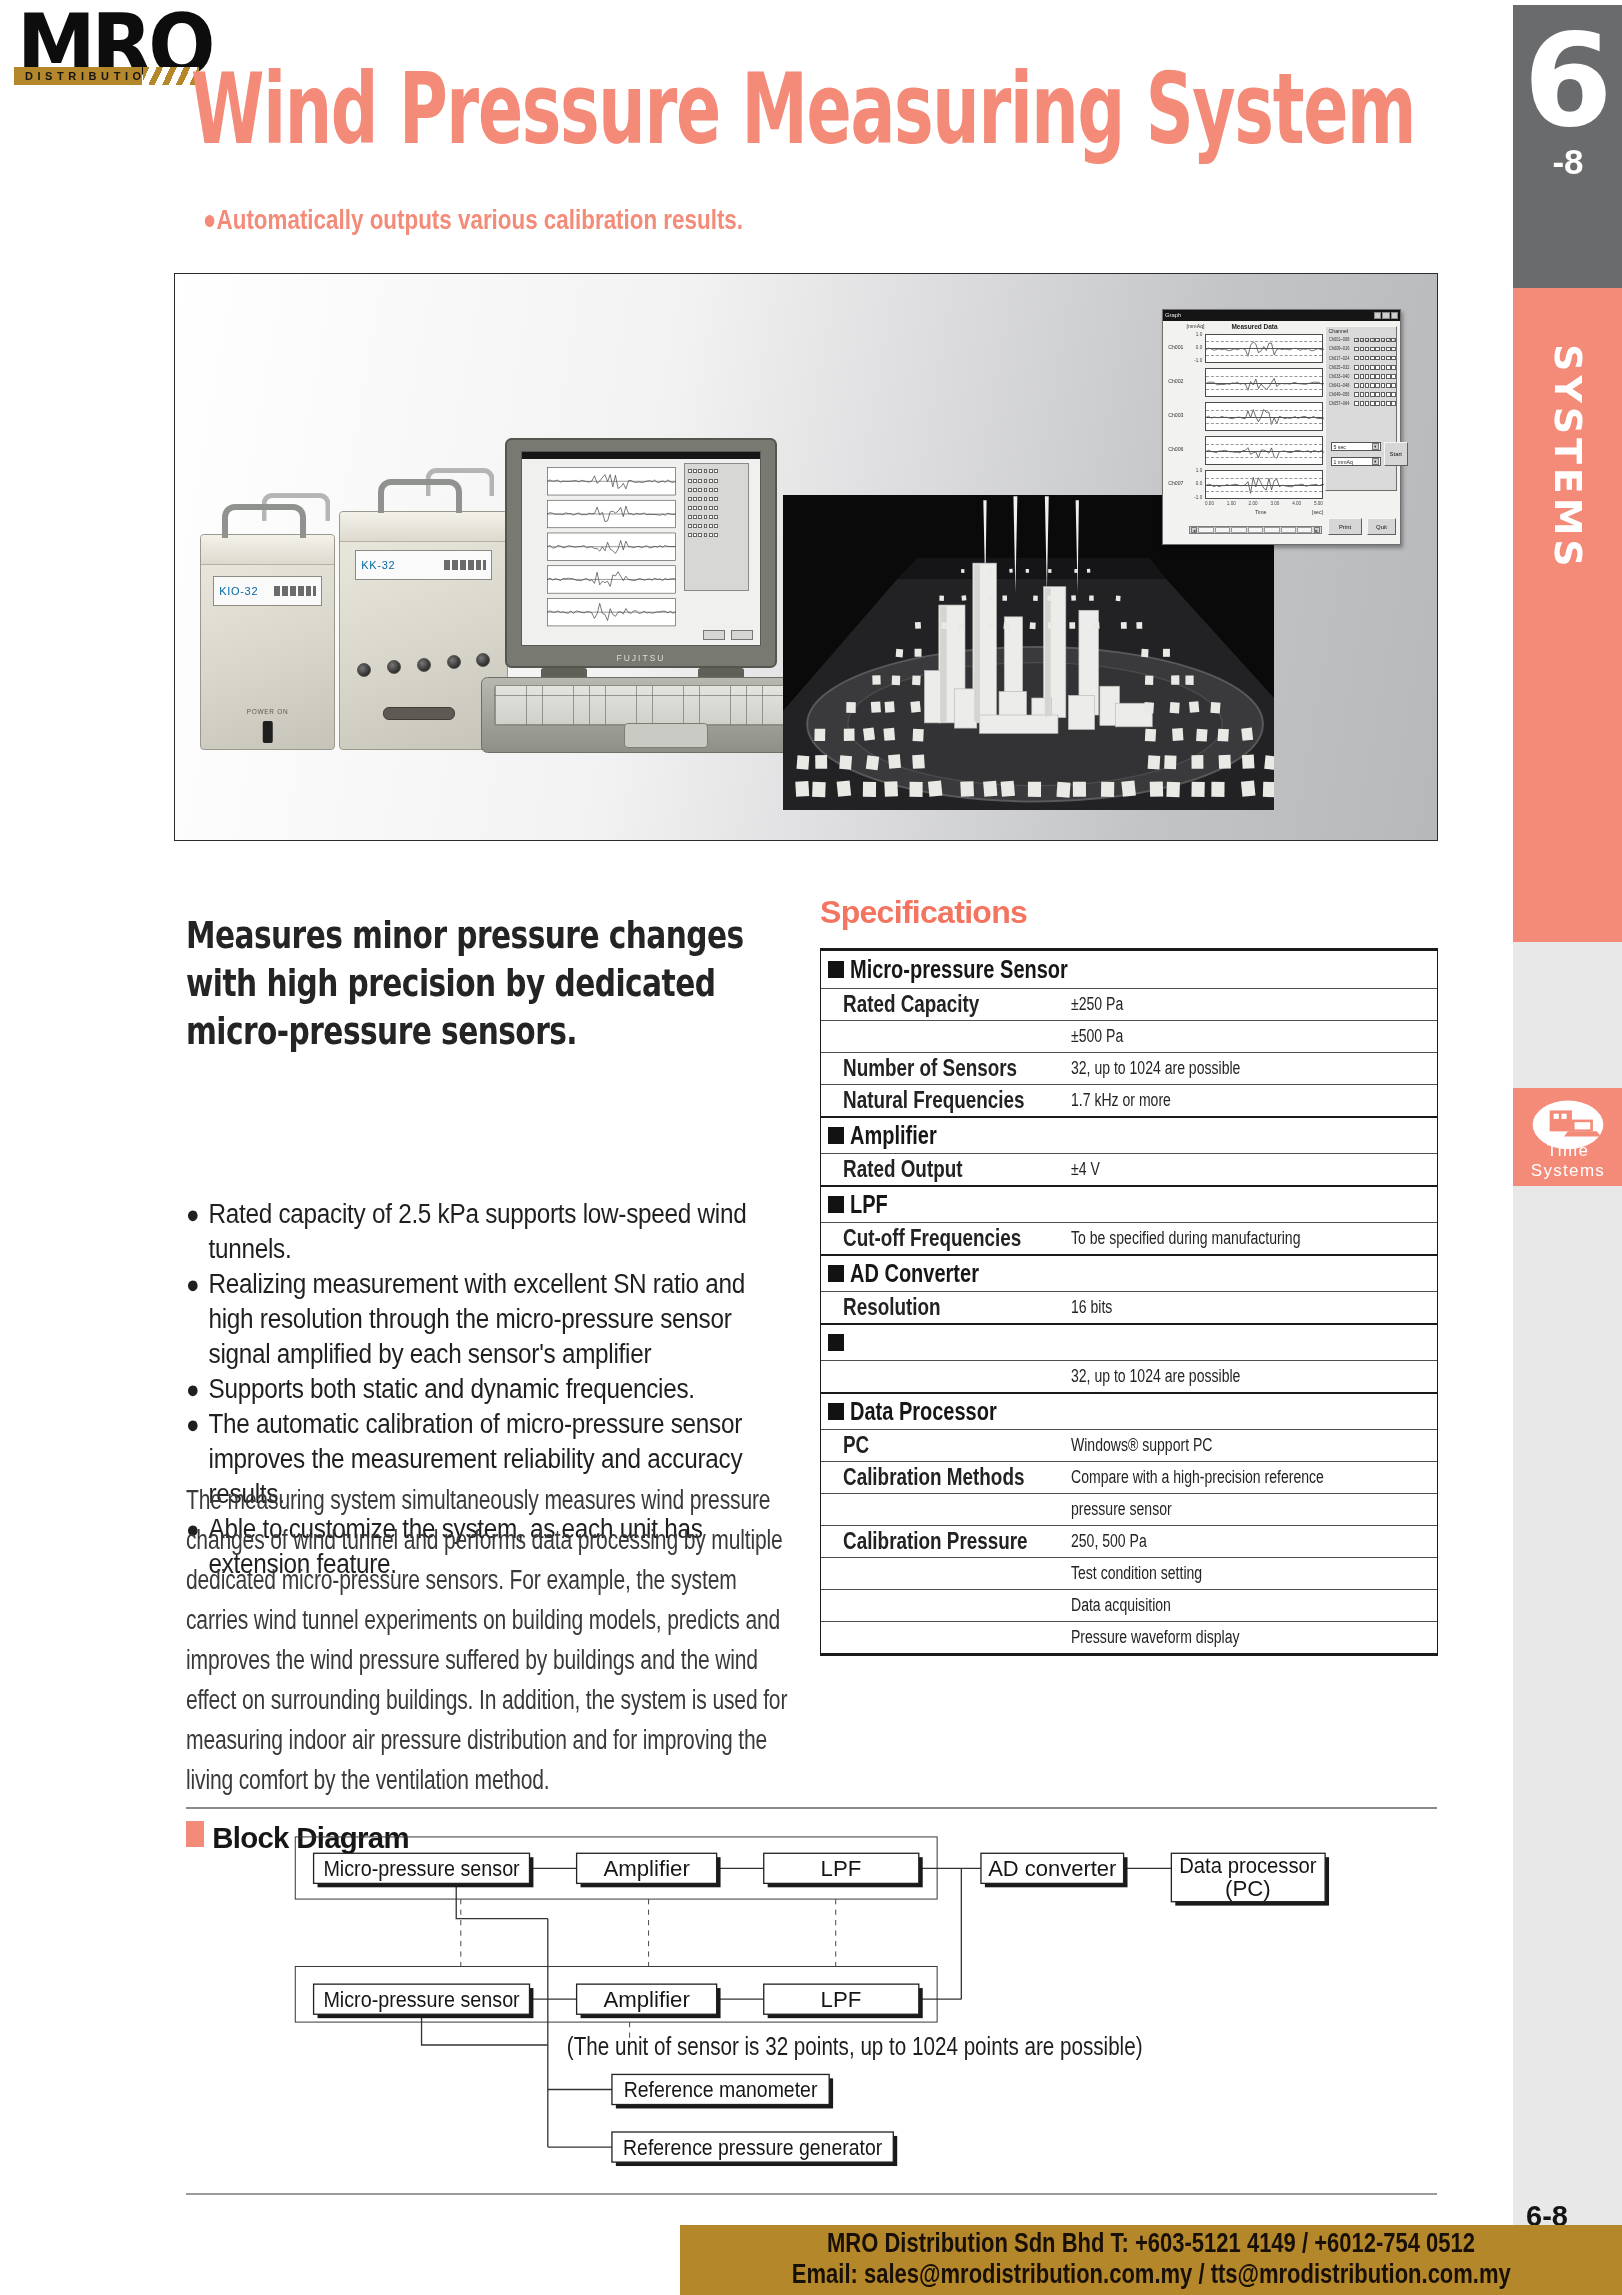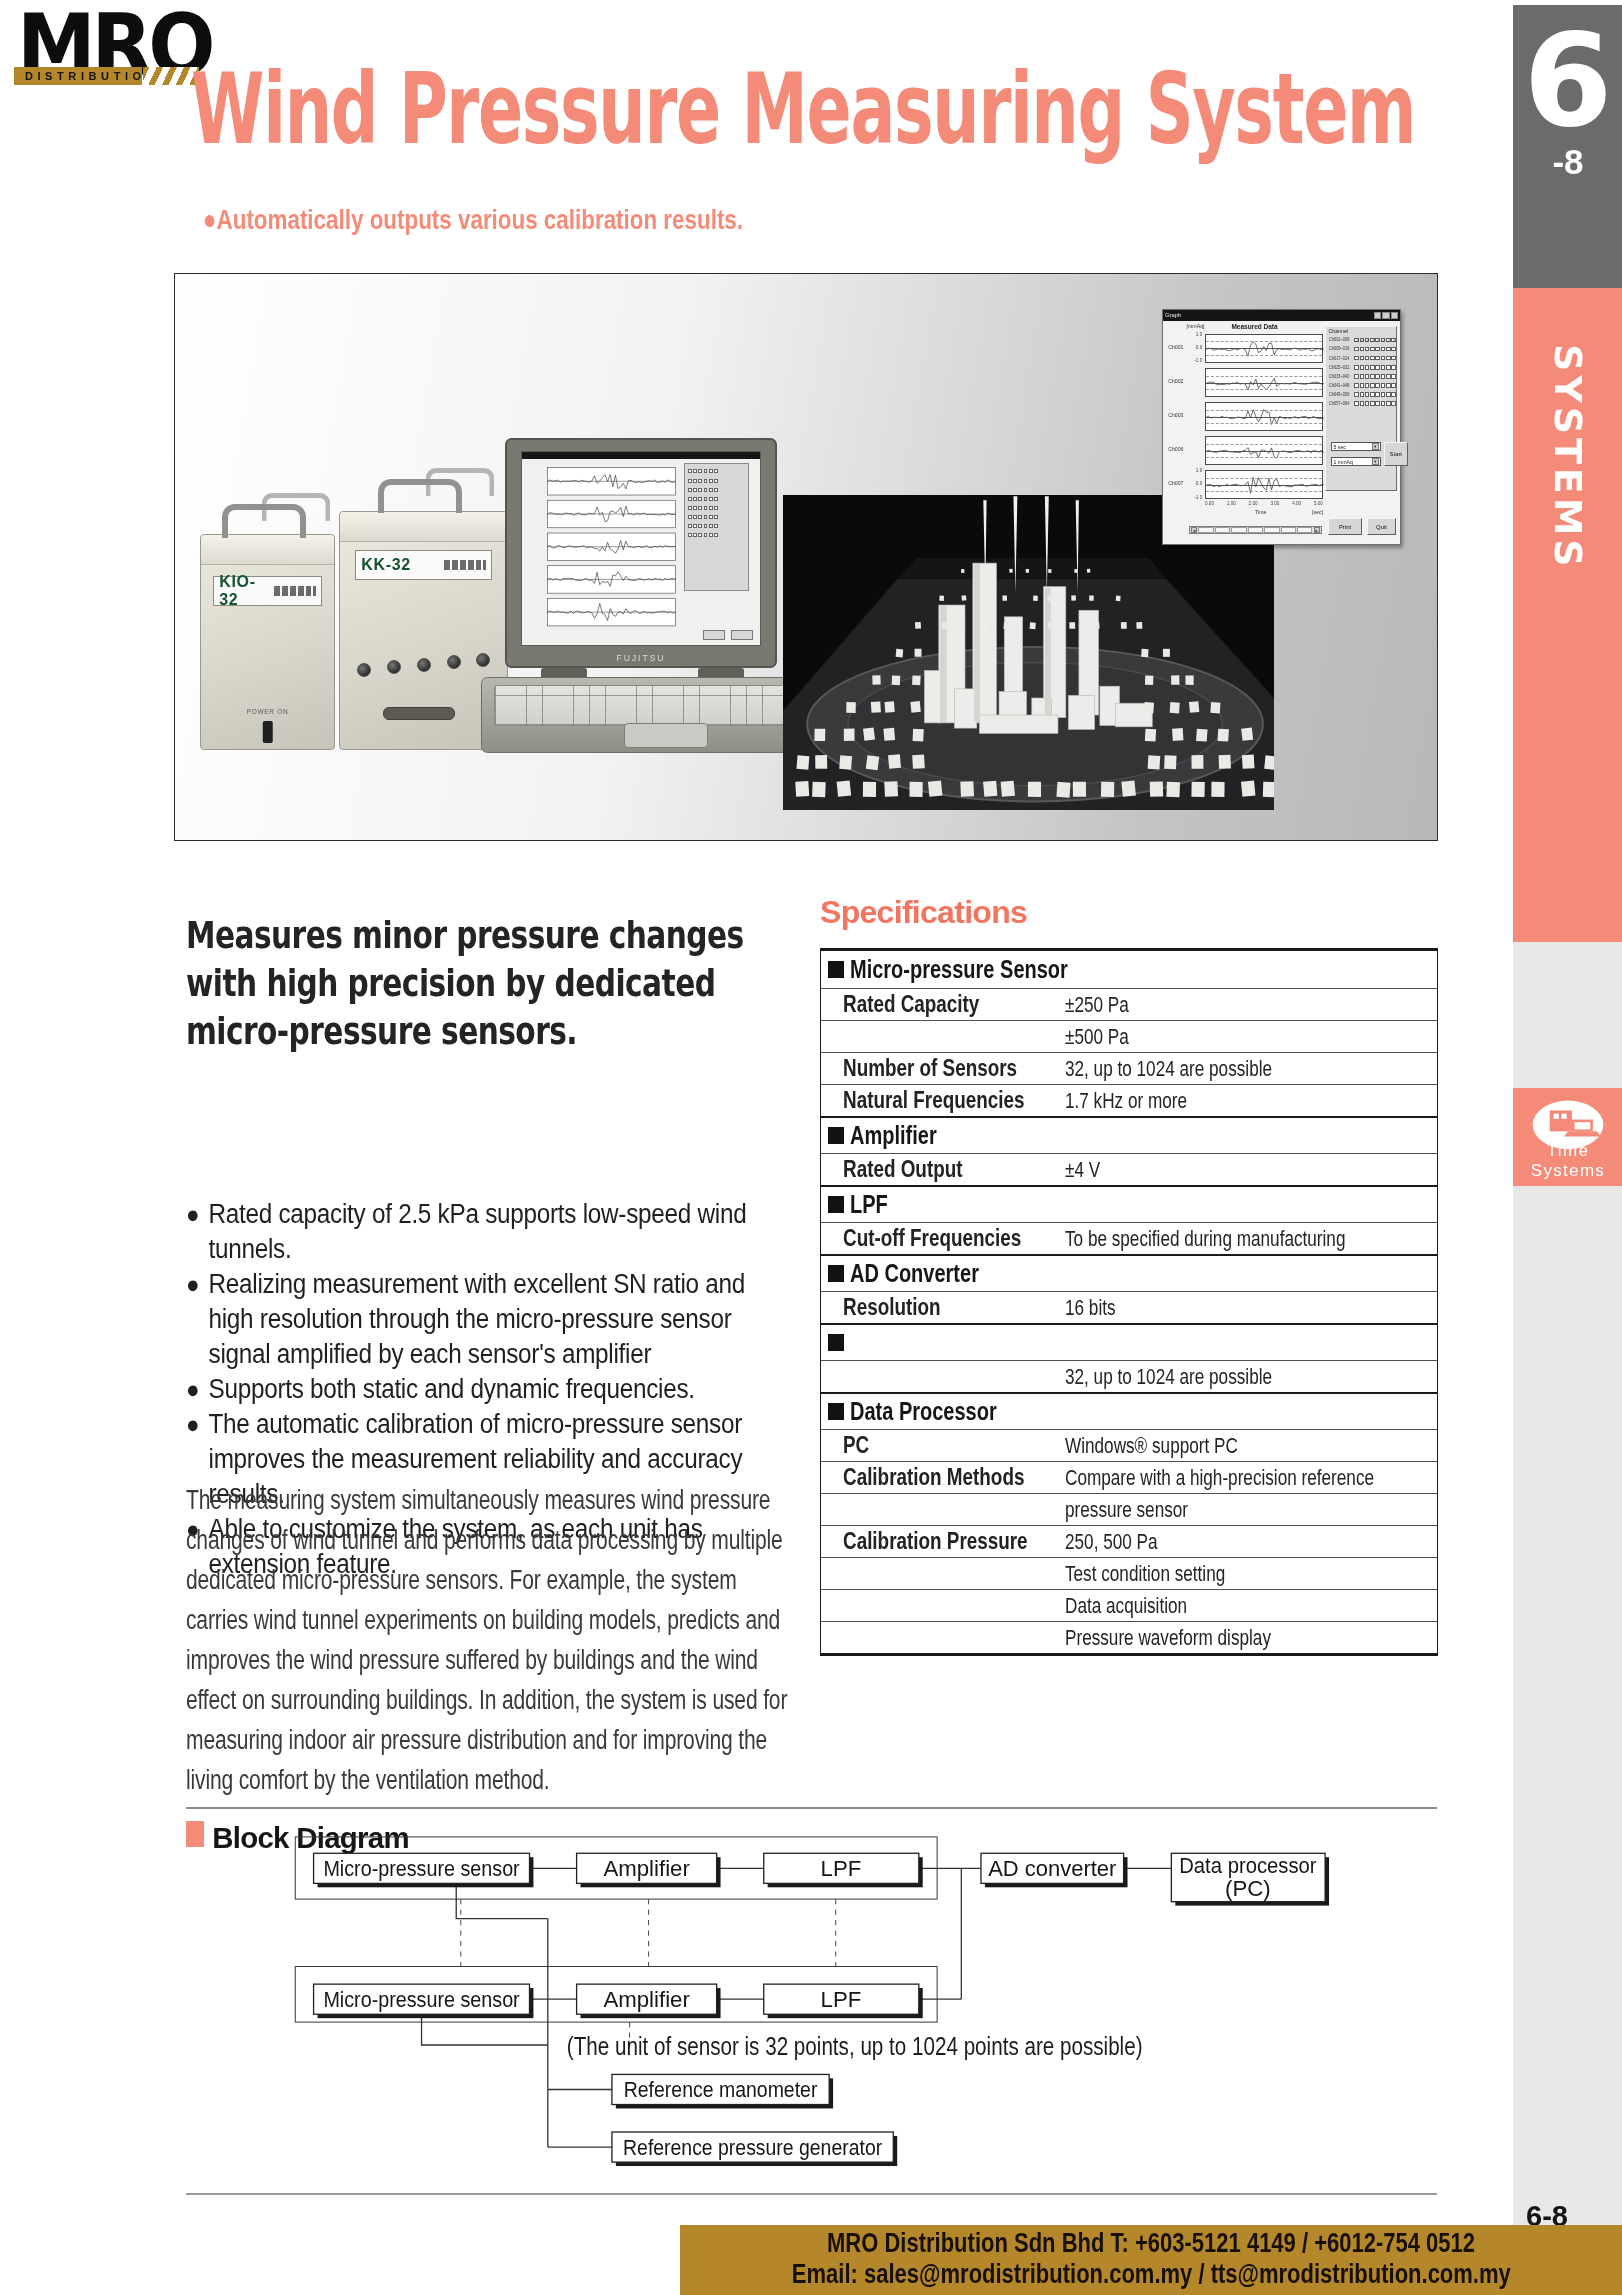--- a/index.html
+++ b/index.html
@@ -31,21 +31,21 @@
   
   .photo{left:174px;top:273px;width:1264px;height:568px;border:1.3px solid #2b2b2b;background:linear-gradient(100deg,#ffffff 0%,#f2f2f3 38%,#c3c4c6 78%,#b7b8ba 100%);overflow:hidden}
   .photo .abs{position:absolute}
 
   
   .ibox{border:0.7px solid #9a978e;border-radius:3.9px;background:linear-gradient(160deg,#eceade 0%,#d9d6cc 55%,#c6c3b9 100%)}
   .ibox .topface{position:absolute;left:0;top:0;right:0;height:30px;background:linear-gradient(#f4f2e9,#ddd9cf);border-bottom:0.7px solid #b4b1a6;border-radius:3.9px 3.9px 0 0}
   .handle{position:absolute;width:84px;height:34px;border:6.5px solid #90928f;border-bottom:none;border-radius:13px 13px 0 0;background:transparent}
   .handle.back{opacity:.65;transform:scale(.82)}
   .iplate{position:absolute;left:9%;width:82%;height:30px;background:#fafafa;border:0.7px solid #8d8a81;display:flex;align-items:center;justify-content:space-between;padding:0 5.2px}
-  .iplate .model{font-size:16px;font-weight:bold;color:#14532d;letter-spacing:0.7px}
+  .iplate .model{font-size:11px;font-weight:normal;color:#0369a1;letter-spacing:0.7px}
   .iplate .mk{width:42px;height:9.2px;background:repeating-linear-gradient(90deg,#6b6b6b 0 5.9px,#fafafa 5.9px 7.9px)}
   .conn{position:absolute;width:14.4px;height:14.4px;border-radius:50%;background:radial-gradient(circle at 35% 35%,#777,#2e2e2e 70%);border:1.3px solid #55524a}
   .dsub{position:absolute;width:72px;height:13px;background:#5c5a52;border-radius:5.9px;border:1.3px solid #403e38}
   .pswitch{position:absolute;width:10.5px;height:22px;background:#1f1f1f;border-radius:2px}
   .ptext{position:absolute;font-size:6.5px;color:#5c5a52;letter-spacing:0.7px}
 
   
   .lt-screen{background:#787a72;border:2px solid #53554e;border-radius:6.5px}
   .lt-brand{position:absolute;left:0;right:0;bottom:2.6px;text-align:center;font-size:8.5px;letter-spacing:2px;color:#dddfd7}
   .mini-win{position:absolute;left:14.4px;top:10.5px;right:14.4px;bottom:19.6px;background:#f0f0ee;border:0.7px solid #5a5a5a}
@@ -96,21 +96,21 @@
   
   .spec-h{left:820px;top:894px;font-size:32px;font-weight:bold;color:#f3745f;letter-spacing:-0.7px}
   .spec-table{left:820px;top:948px;width:618px;border:1.3px solid #1a1a1a;border-top-width:3.9px;border-bottom-width:3.3px;background:#fff}
   .srow{position:relative;display:flex;align-items:center}
   .shead{height:37px;border-top:2.6px solid #1a1a1a;padding-left:6.5px}
   .spec-table .shead:first-child{border-top:none}
   .sdata{height:32px;border-top:0.7px solid #4f4f4f}
   .sq{display:inline-block;width:16.4px;height:16.4px;background:#121212;margin-right:5.9px;flex:none}
   .st{font-size:25px;font-weight:bold;color:#161616}
   .sl{position:absolute;left:22px;font-size:23.6px;font-weight:bold;color:#222}
-  .sv{position:absolute;left:244px;font-size:22px;color:#242424}
+  .sv{position:absolute;left:250px;font-size:18px;color:#242424}
   .cx{display:inline-block;transform:scaleX(.8);transform-origin:0 50%;white-space:nowrap}
   .cx78{display:inline-block;transform:scaleX(.78);transform-origin:0 50%;white-space:nowrap}
 
   
   .bd-h{left:186px;top:1821px;display:flex;gap:7.9px}
   .bd-h .bsq{width:18.3px;height:26px;background:var(--accent)}
   .bd-h .bt{font-size:29.4px;font-weight:bold;color:#161616;letter-spacing:-0.7px}
   .bd-hr{left:186px;top:1807px;width:1251px;height:2px;background:#8a8a8a}
   .bd-svg{left:186px;top:1819px}
 

